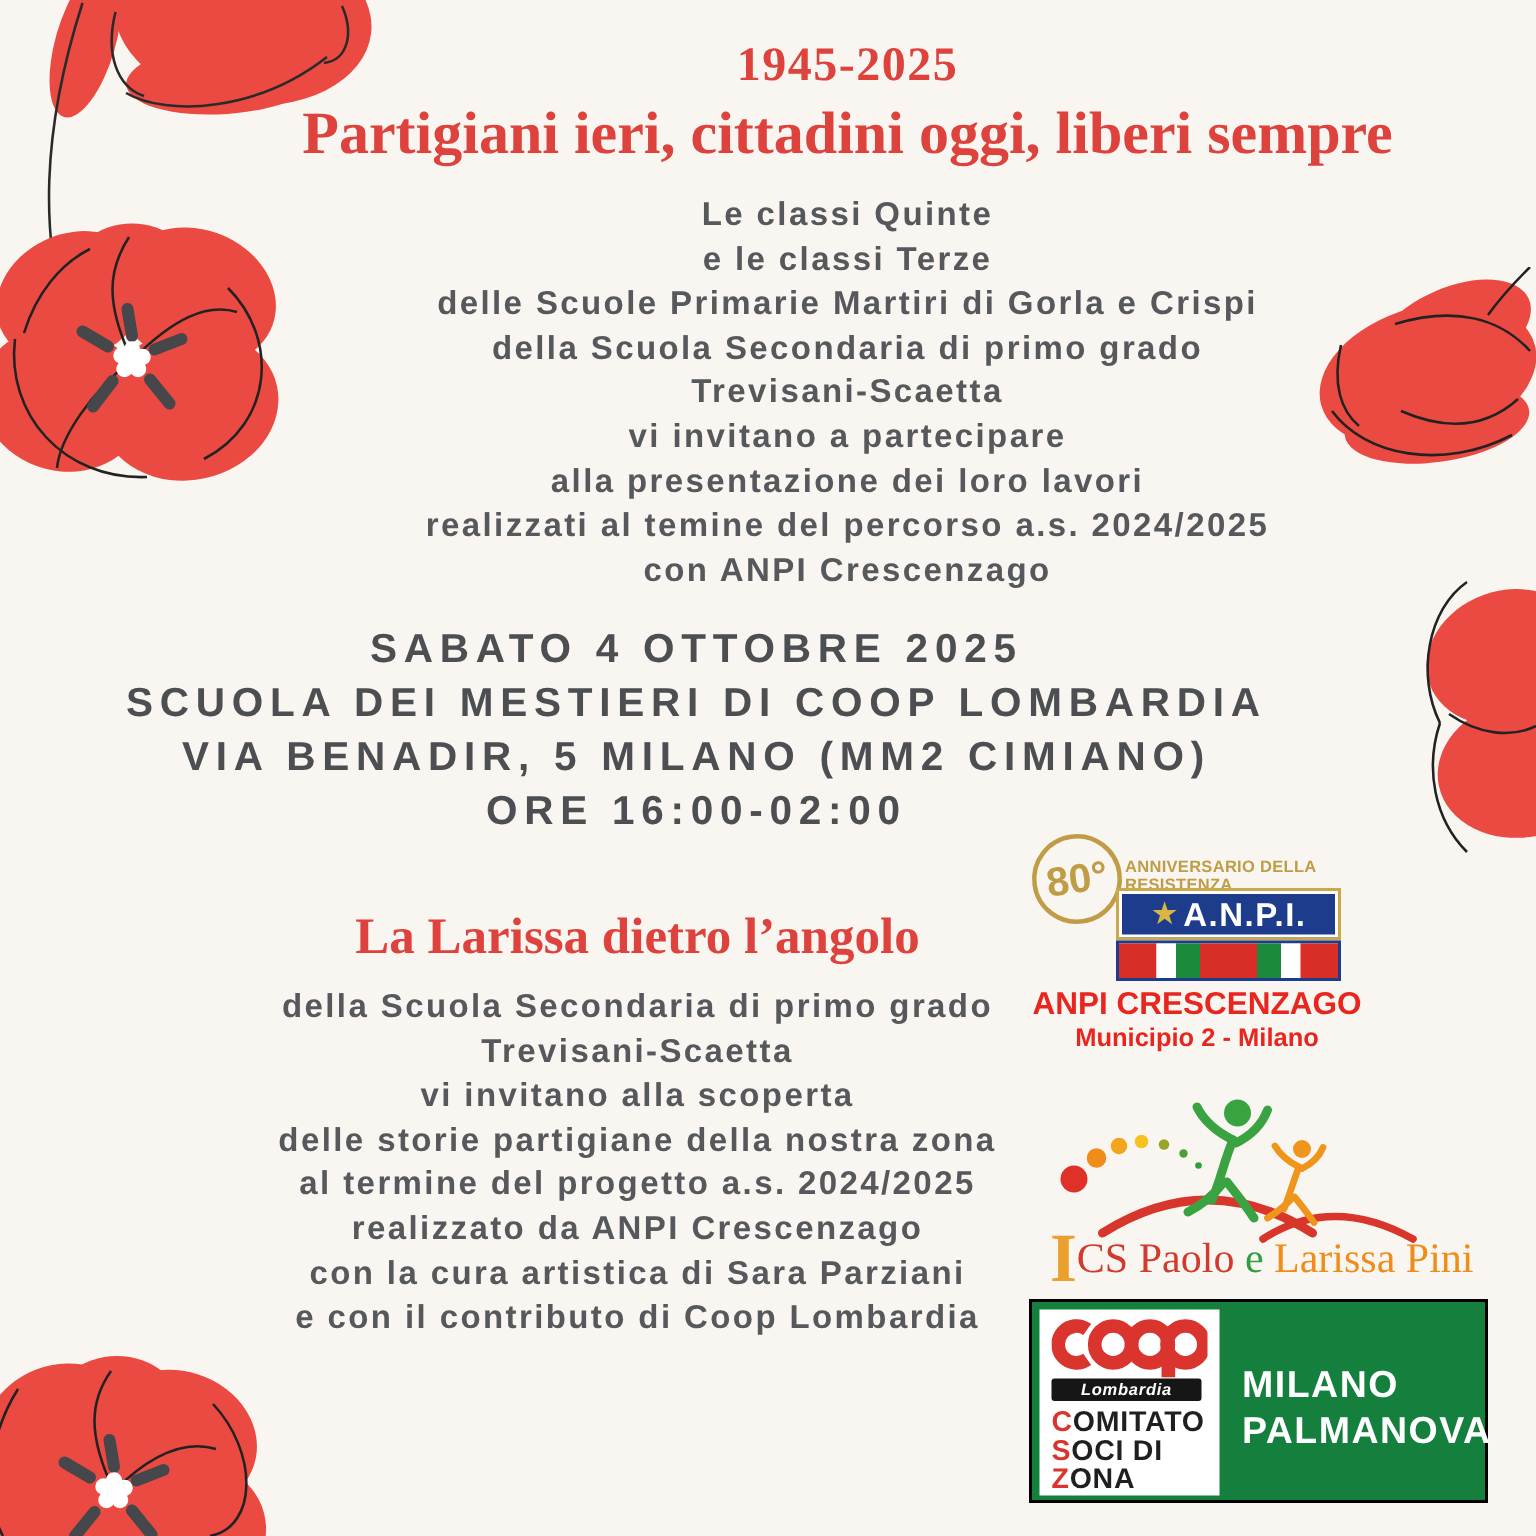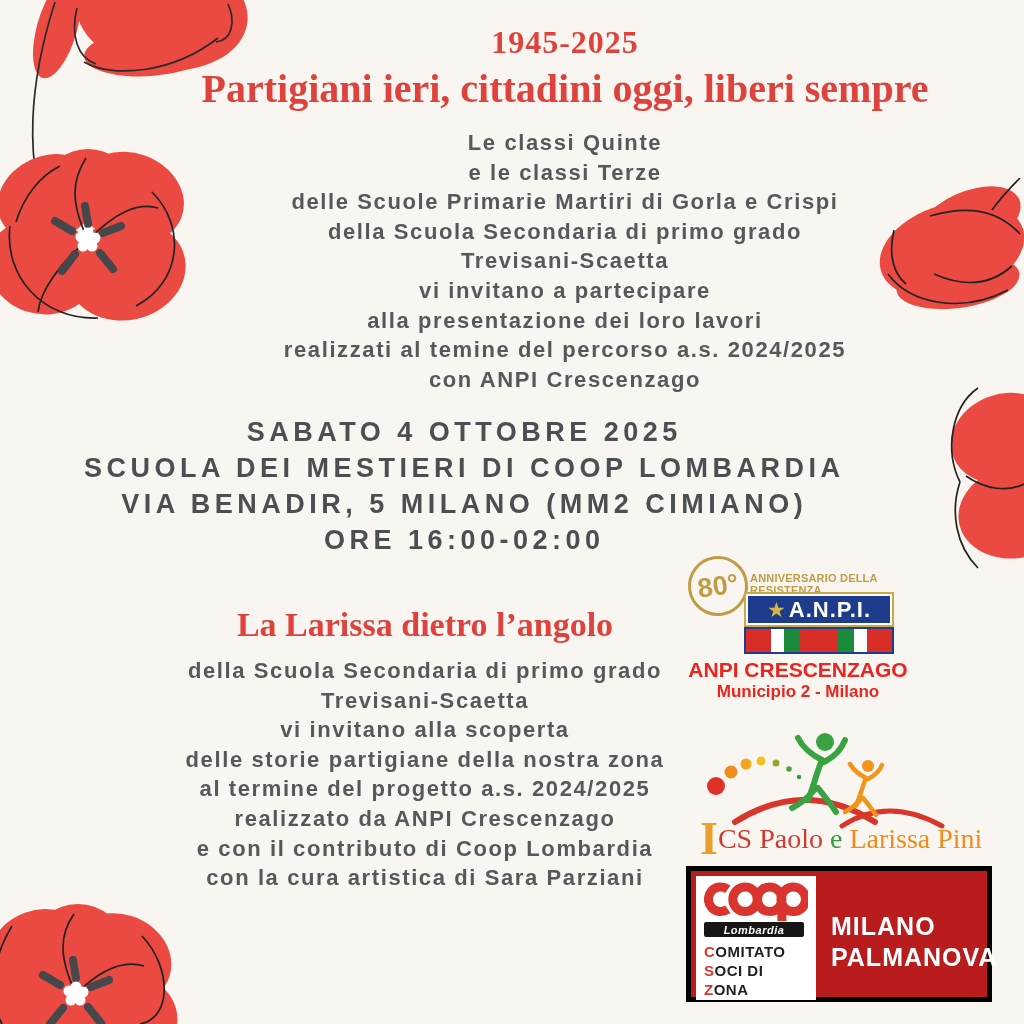--- a/index.html
+++ b/index.html
@@ -81,31 +81,31 @@
     left:10px;top:86px;white-space:nowrap;
     font-family:"Liberation Serif",serif;font-size:28px;
   }
   .ics-i{color:#e9a02c;font-size:46px;font-weight:bold;vertical-align:-6px;}
   .ics-red{color:#d23a2f;}
   .ics-green{color:#2f9e41;}
   .ics-orange{color:#ef8c1a;}
 
   
   .coop{
-    left:686px;top:866px;width:306px;height:136px;background:#b91c1c;
-    border:5px solid #000000;box-sizing:border-box;
+    left:686px;top:866px;width:306px;height:136px;background:#15803d;
+    border:2px solid #000000;box-sizing:border-box;
   }
   .coop-white{left:5px;top:5px;width:120px;height:124px;background:#ffffff;}
   .coop-word{left:8px;top:6px;}
   .coop-lomb{
     left:8px;top:46px;width:100px;height:15px;background:#161616;border-radius:2px;
     color:#ffffff;font-style:italic;font-weight:bold;font-size:11px;
     display:flex;align-items:center;justify-content:center;letter-spacing:0.5px;
   }
-  .coop-committee{left:8px;top:66px;font-weight:bold;font-size:15px;line-height:19px;color:#1f1f1f;letter-spacing:0.5px;}
+  .coop-committee{left:8px;top:66px;font-weight:bold;font-size:19px;line-height:19px;color:#1f1f1f;letter-spacing:0.5px;}
   .coop-committee b{color:#da342e;}
   .coop-loc{
     left:140px;top:40px;color:#ffffff;font-weight:bold;font-size:25px;
     letter-spacing:1px;line-height:31px;
   }
 
   svg{display:block;}
 </style>
 </head>
 <body>
@@ -238,22 +238,22 @@
 
 <div class="abs section2-title">La Larissa dietro l’angolo</div>
 
 <div class="abs section2">
   <div class="body-line">della Scuola Secondaria di primo grado</div>
   <div class="body-line">Trevisani-Scaetta</div>
   <div class="body-line">vi invitano alla scoperta</div>
   <div class="body-line">delle storie partigiane della nostra zona</div>
   <div class="body-line">al termine del progetto a.s. 2024/2025</div>
   <div class="body-line">realizzato da ANPI Crescenzago</div>
+  <div class="body-line">con la cura artistica di Sara Parziani</div>
   <div class="body-line">e con il contributo di Coop Lombardia</div>
-  <div class="body-line">con la cura artistica di Sara Parziani</div>
 </div>
 
 <div class="abs anpi">
   <div class="abs anpi-stamp">
     <span>80°</span>
   </div>
   <div class="abs anpi-ann">ANNIVERSARIO DELLA RESISTENZA</div>
   <div class="abs anpi-band">
     <span class="anpi-star">★</span>
     <span class="anpi-acro">A.N.P.I.</span>

